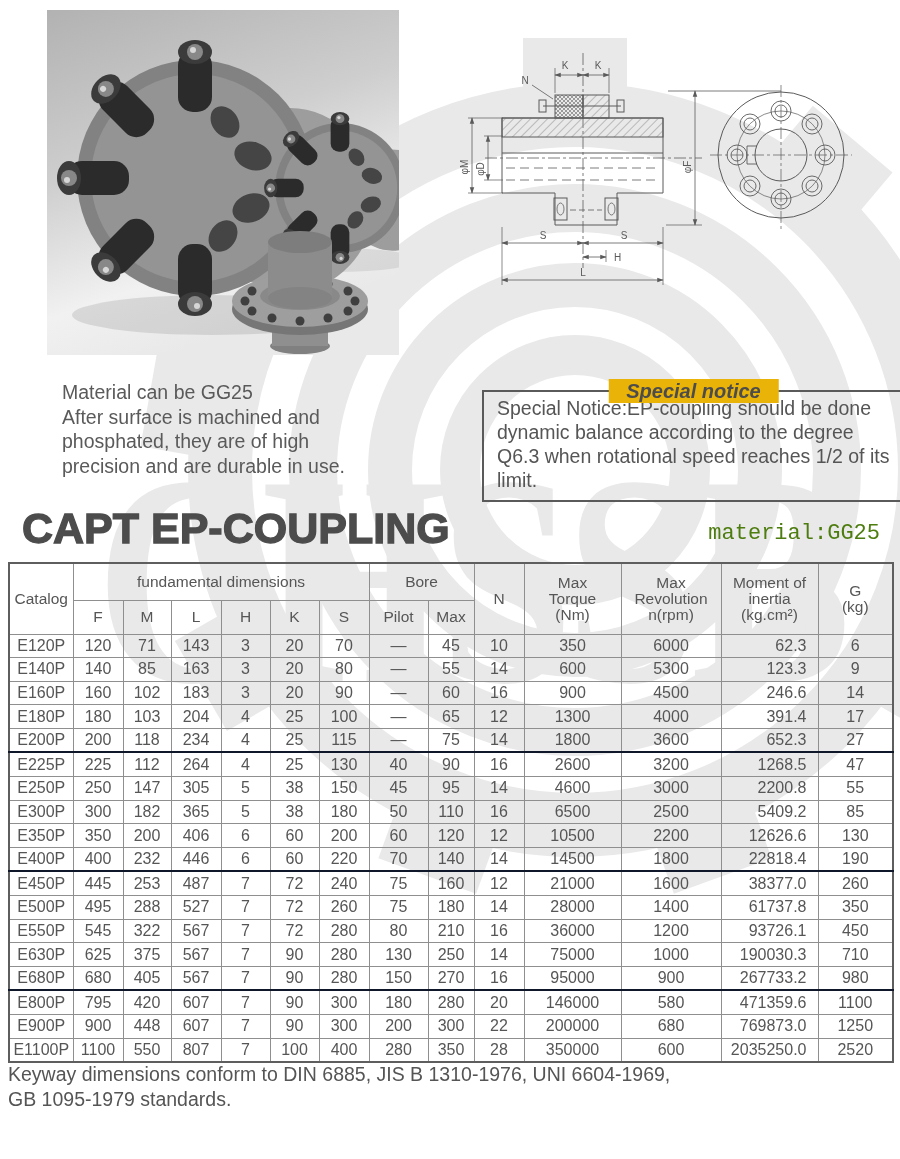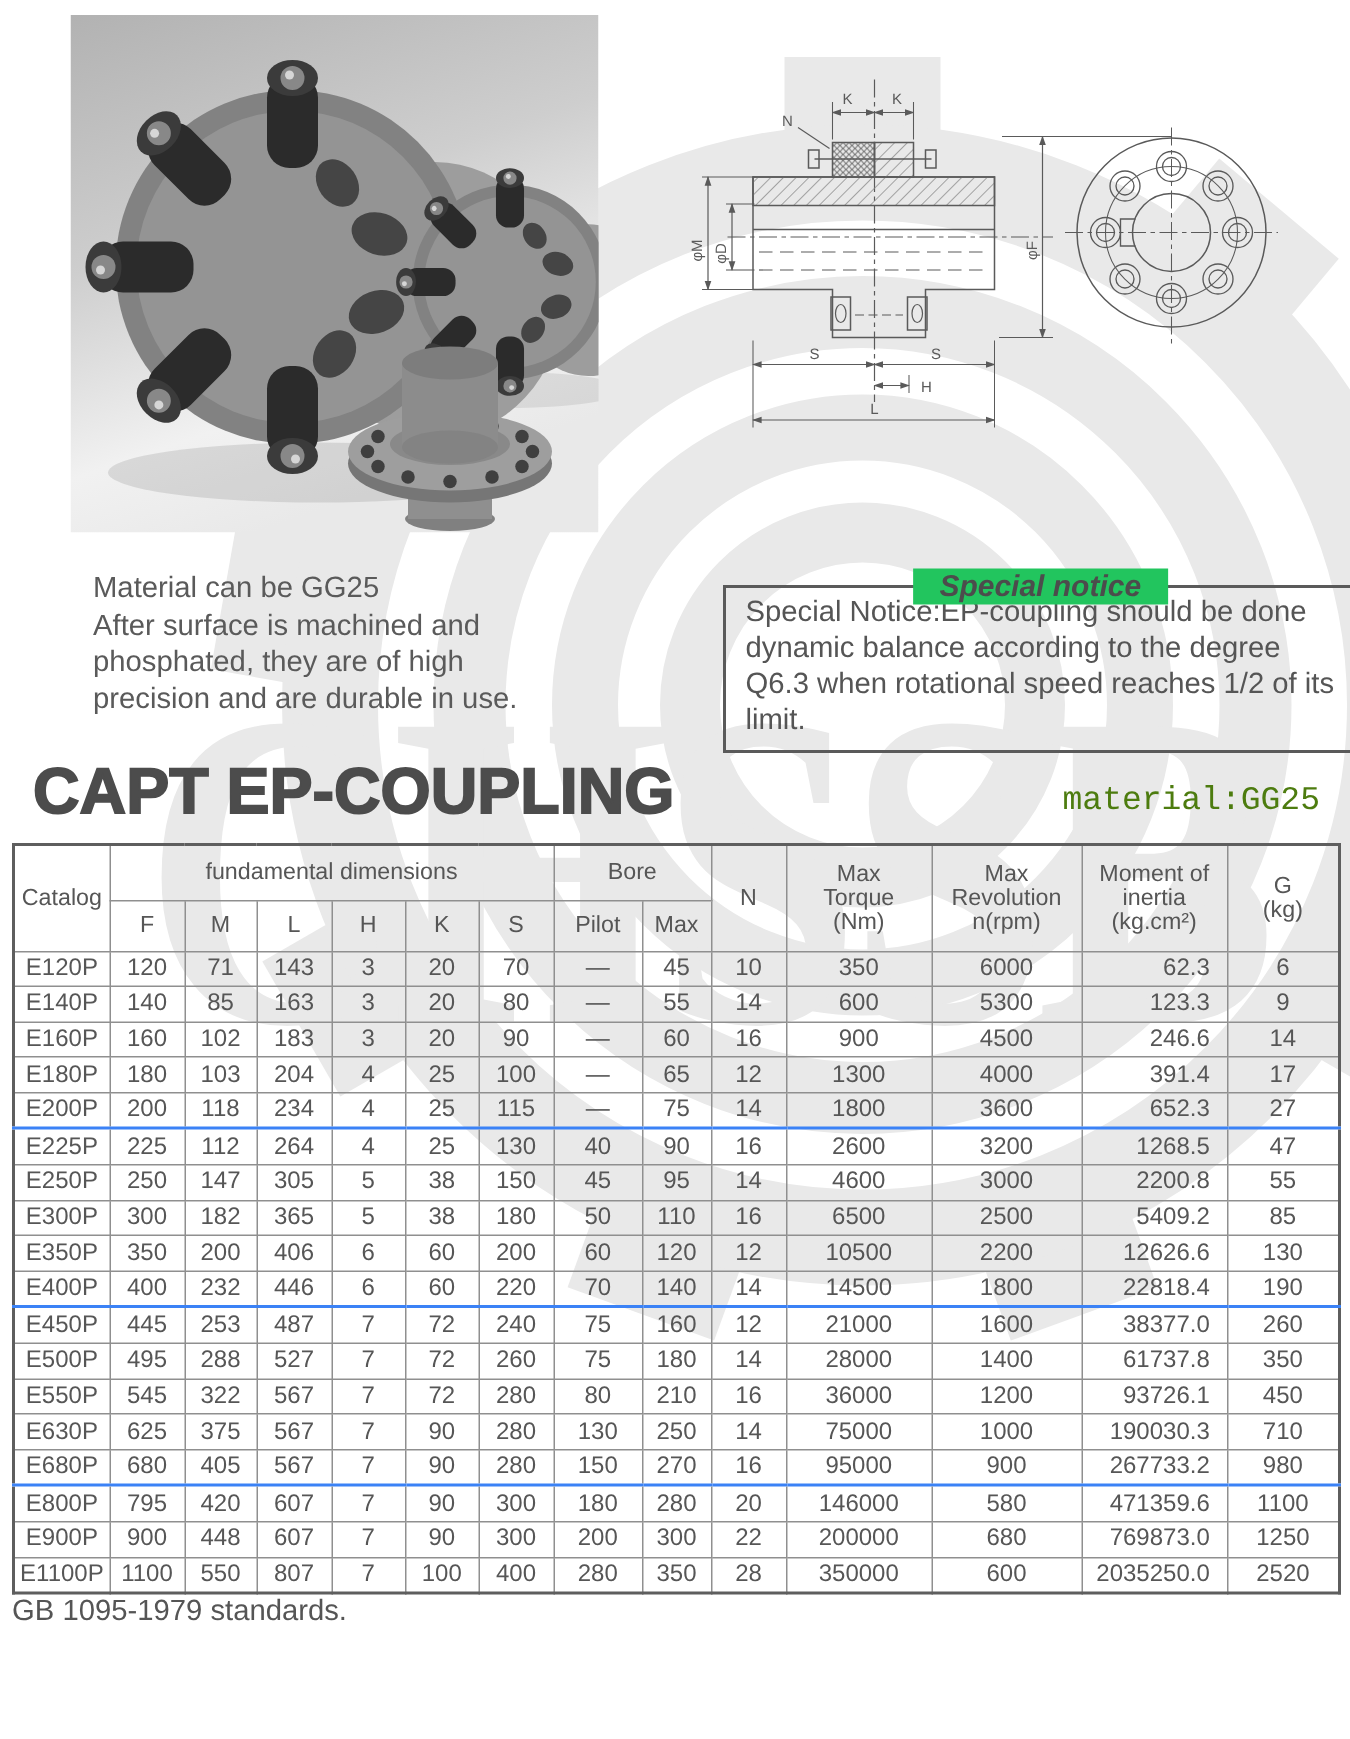--- a/index.html
+++ b/index.html
@@ -18,38 +18,38 @@
   
   .photo{position:absolute;left:47px;top:10px;width:352px;height:345px;}
   .drawing{position:absolute;left:440px;top:5px;width:455px;height:295px;}
   .drawing text{font-family:"Liberation Sans",sans-serif;font-size:10px;fill:#5a5a5a;stroke:none;}
 
   
   .material-text{position:absolute;left:62px;top:380px;font-size:19.5px;line-height:24.5px;color:#5a5a5a;}
   .notice-box{position:absolute;left:482px;top:390px;width:396px;border:2px solid #5a5a5a;
               padding:4px 10px 8px 13px;font-size:19.5px;line-height:24px;color:#555;}
   .notice-box .legend{position:absolute;top:-13px;left:50%;transform:translateX(-50%);
-              background:#22c55e;padding:0 18px;font-size:20px;font-weight:bold;font-style:italic;
+              background:#eab308;padding:0 18px;font-size:20px;font-weight:bold;font-style:italic;
               color:#4c4c4c;white-space:nowrap;text-align:right;}
 
   
   .page-title{position:absolute;left:10px;top:492px;margin:12px;font-size:43px;font-weight:bold;
               letter-spacing:0px;color:#4c4c4c;-webkit-text-stroke:1.3px #4c4c4c;}
   .material-label{position:absolute;right:20px;top:521px;font-size:22px;color:#4d7c0f;font-family:Liberation Mono, monospace;}
 
   
   table.spec{position:absolute;left:8px;top:562px;width:884px;border-collapse:collapse;
              table-layout:fixed;border:2px solid #5e5e5e;background:transparent;}
   .spec th,.spec td{border:1px solid #8f8f8f;font-weight:normal;text-align:center;
              color:#565656;padding:0;overflow:hidden;}
   .spec thead th{font-size:15.5px;line-height:16px;}
   .spec thead tr.h1{height:37px;}
   .spec thead tr.h2{height:34px;}
   .spec tbody td{font-size:16px;height:22.6px;}
-  .spec tbody tr.group-end td{border-bottom:2px solid #3b82f6;}
+  .spec tbody tr.group-end td{border-bottom:2px solid #0f172a;}
   .spec td.num-right{text-align:right;padding-right:11px;margin-left:30px;}
   .hl{display:block;}
 
   
   .keyway-note{position:absolute;left:8px;top:1062px;font-size:19.5px;line-height:25px;color:#555;}
   .install-notice{position:absolute;left:8px;top:1121px;font-size:19.5px;color:#555;}
 </style>
 </head>
 <body>
 
@@ -597,17 +597,18 @@
             <td>28</td>
             <td>350000</td>
             <td>600</td>
             <td class="num-right">2035250.0</td>
             <td>2520</td>
           </tr>
         </tbody>
     </table>
 
     <div class="keyway-note">
+      <div>Keyway dimensions conform to DIN 6885, JIS B 1310-1976, UNI 6604-1969,</div>
       <div>GB 1095-1979 standards.</div>
     </div>
 
   </div>
 </div>
 
 </body></html>

